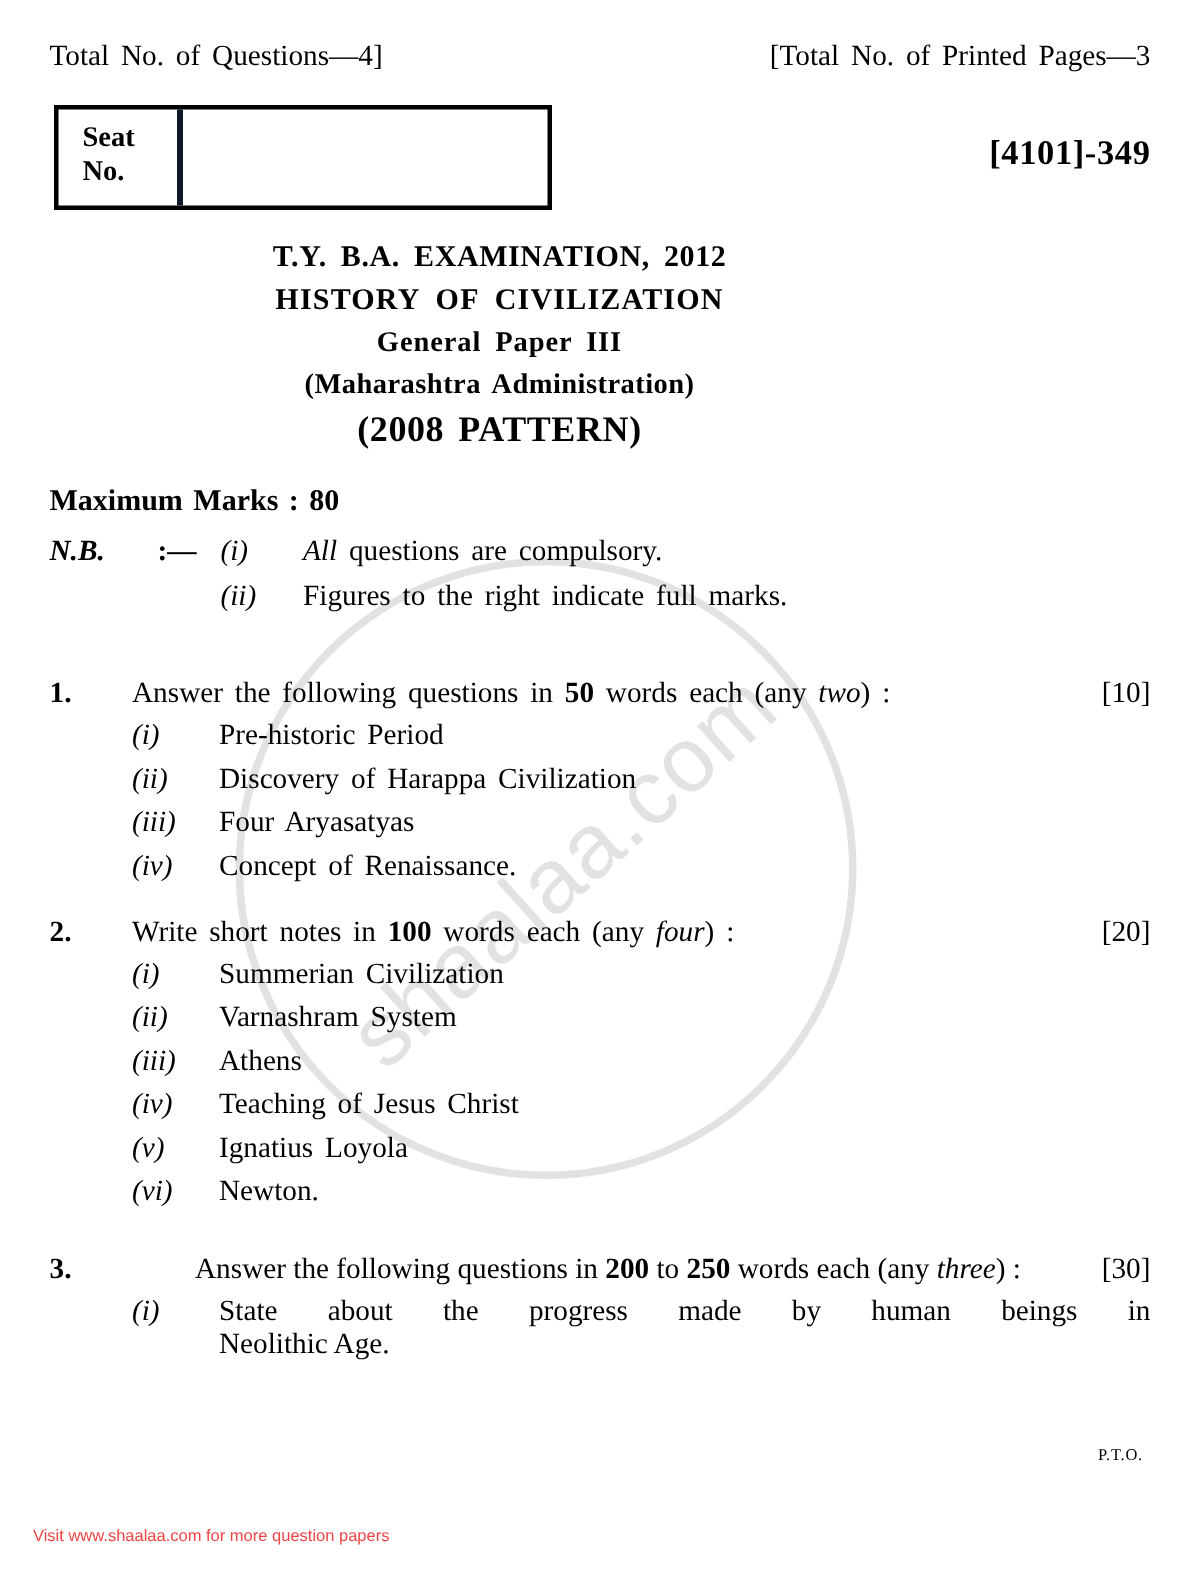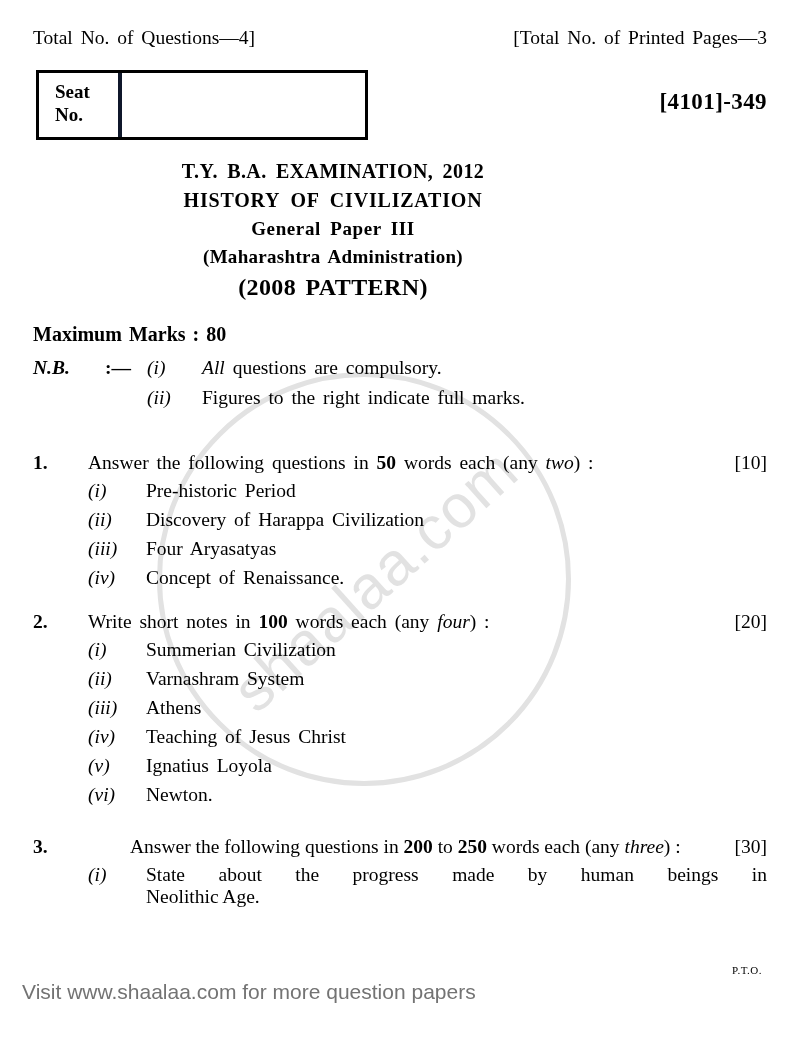--- a/index.html
+++ b/index.html
@@ -202,24 +202,24 @@
   .pto {
     position: absolute;
     right: 38px;
     top: 964px;
     font-size: 11px;
     letter-spacing: 0.5px;
   }
   .site-footer {
     position: absolute;
     left: 22px;
-    top: 980px;
+    top: 1018px;
     font-family: "Liberation Sans", "DejaVu Sans", sans-serif;
-    font-size: 21px;
-    color: #737373;
+    font-size: 11px;
+    color: #ef4444;
   }
 </style>
 </head>
 <body>
 
 <div class="page">
 
   <div class="watermark"></div>
   <div class="watermark-text">shaalaa.com</div>
 

